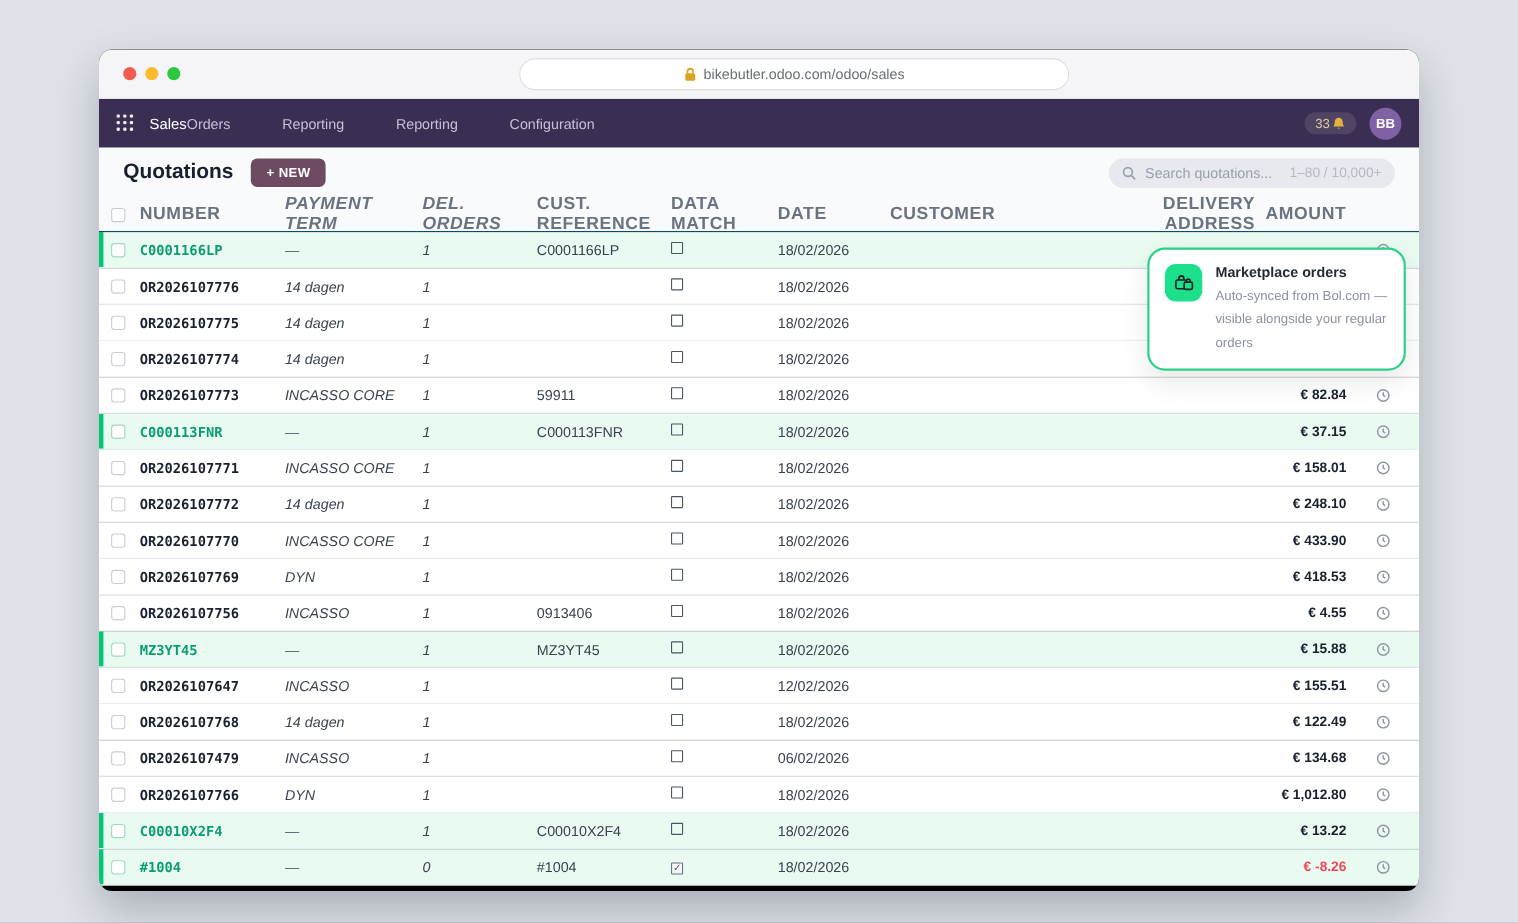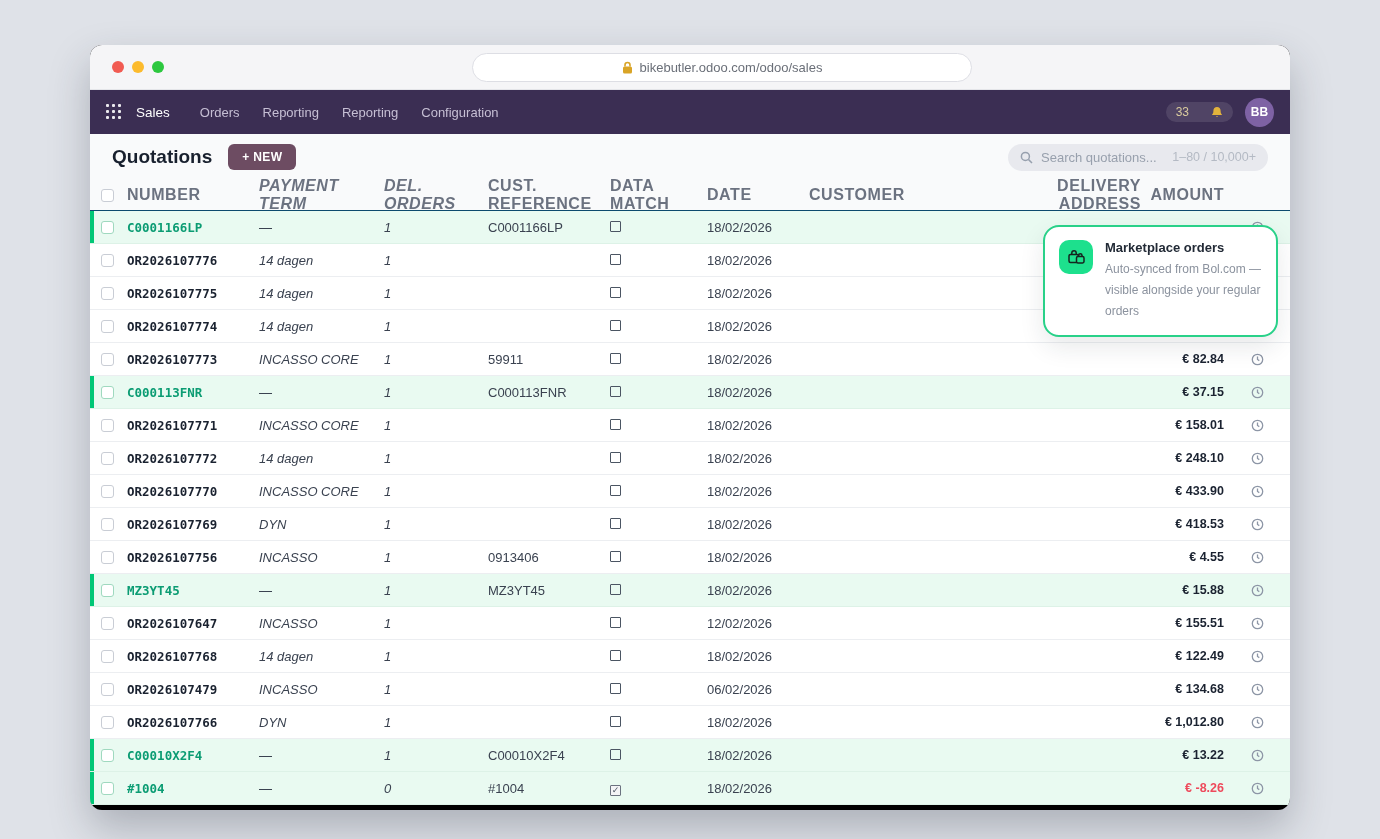--- a/index.html
+++ b/index.html
@@ -19,25 +19,25 @@
   .url-pill { position:absolute; left:382px; top:8px; width:500px; height:29px;
     background:#fff; border:1px solid #dddee4; border-radius:15px;
     display:flex; align-items:center; justify-content:center; gap:7px;
     font-size:13px; color:#6a6f78; }
 
   
   .nav { height:44px; background:#3b2e53; display:flex; align-items:center; padding:0 16px; }
   .grid-icon { width:16px; height:16px; display:grid; grid-template-columns:repeat(3,1fr); gap:2px; }
   .grid-icon i { width:3px; height:3px; background:rgba(255,255,255,.9); border-radius:1px; }
   .app-name { color:#fff; font-weight:400; font-size:13.5px; margin-left:14px; }
-  .nav-items { display:flex; gap:23px; margin-left:30px; }
+  .nav-items { display:flex; gap:47px; }
   .nav-item { color:#c6bfd4; font-size:13px; cursor:pointer; }
   .nav-right { margin-left:auto; display:flex; align-items:center; gap:12px; }
   .notif-badge { background:rgba(255,255,255,.11); border-radius:11px; padding:3px 10px;
-    display:flex; align-items:center; gap:22px; color:#d9cb9e; font-size:12px; }
+    display:flex; align-items:center; gap:2px; color:#d9cb9e; font-size:12px; }
   .avatar { width:29px; height:29px; border-radius:50%; background:#7e62a4; color:#fff;
     font-weight:700; font-size:12px; display:flex; align-items:center; justify-content:center; }
 
   
   .control-bar { height:46px; background:#f9fafb; display:flex; align-items:center; padding:0 22px; }
   .page-title { font-size:19px; font-weight:800; color:#18202e; }
   .new-btn { margin-left:16px; background:#6d4c62; color:#fff; font-weight:700; font-size:12px;
     padding:6px 14px; border-radius:6px; border:none; letter-spacing:.03em; cursor:pointer; }
   .search-pill { margin-left:auto; width:260px; height:27px; background:#e8e9ee; border-radius:14px;
     display:flex; align-items:center; padding:0 12px; gap:8px; }

